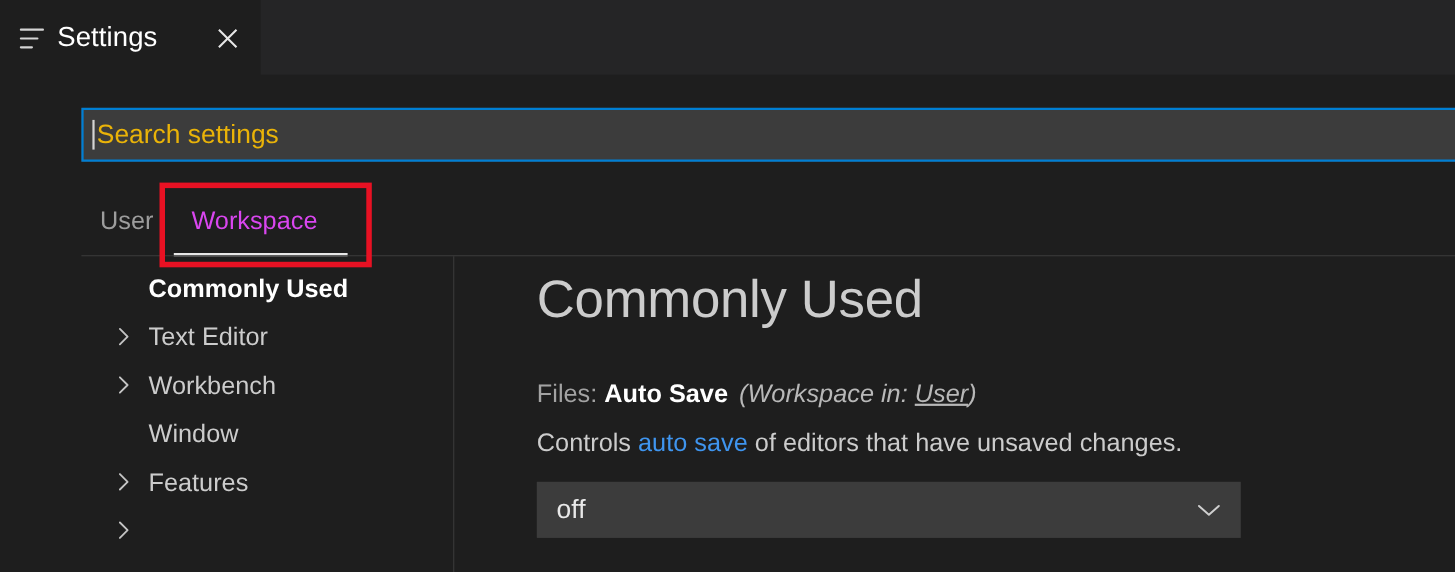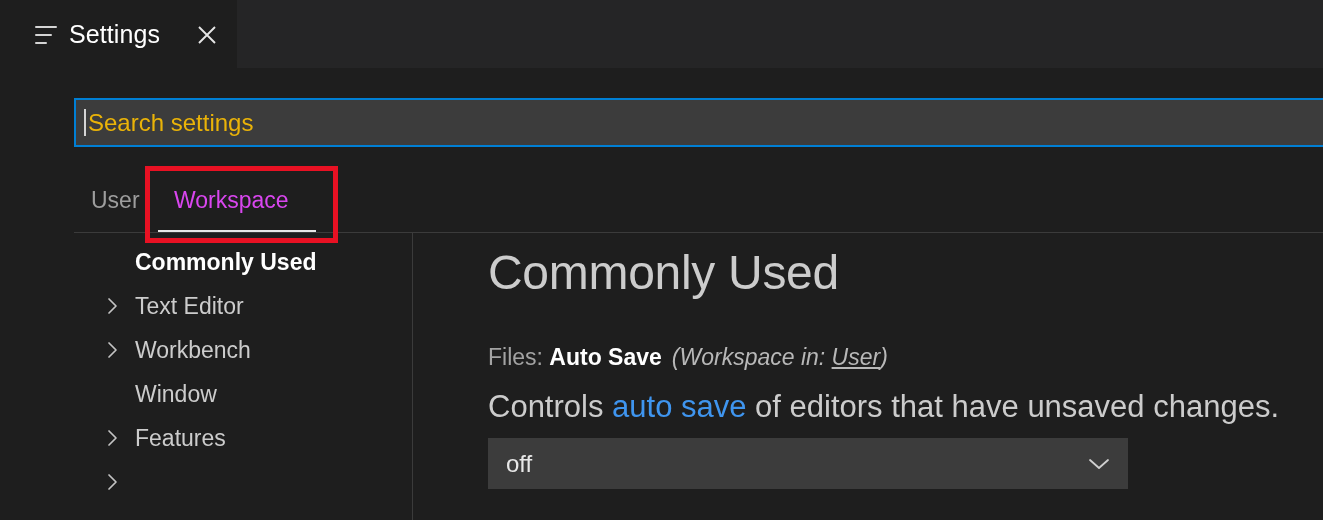--- a/index.html
+++ b/index.html
@@ -32,21 +32,21 @@
   }
   .tab {
     position: absolute;
     left: 0; top: 0;
     width: 237px;
     height: 68px;
     background: #1e1e1e;
     display: flex;
     align-items: center;
     box-sizing: border-box;
-    padding: 0 0 0 35px;
+    padding: 0 0 0 18px;
   }
   .tab-icon {
     width: 22px;
     height: 18px;
     display: flex;
     flex-direction: column;
     justify-content: space-between;
     flex: none;
     margin-right: 12px;
     margin-top: 1px;
@@ -248,21 +248,21 @@
     margin-left: 10px;
   }
   .setting-title .modified .scope-link {
     text-decoration: underline;
     cursor: pointer;
   }
   .setting-desc {
     position: absolute;
     left: 75px;
     top: 156px;
-    font-size: 31px;
+    font-size: 23px;
     color: #cccccc;
     white-space: nowrap;
   }
   .setting-desc .link {
     color: #3f95ef;
     cursor: pointer;
   }
   .select-box {
     position: absolute;
     left: 75px;

